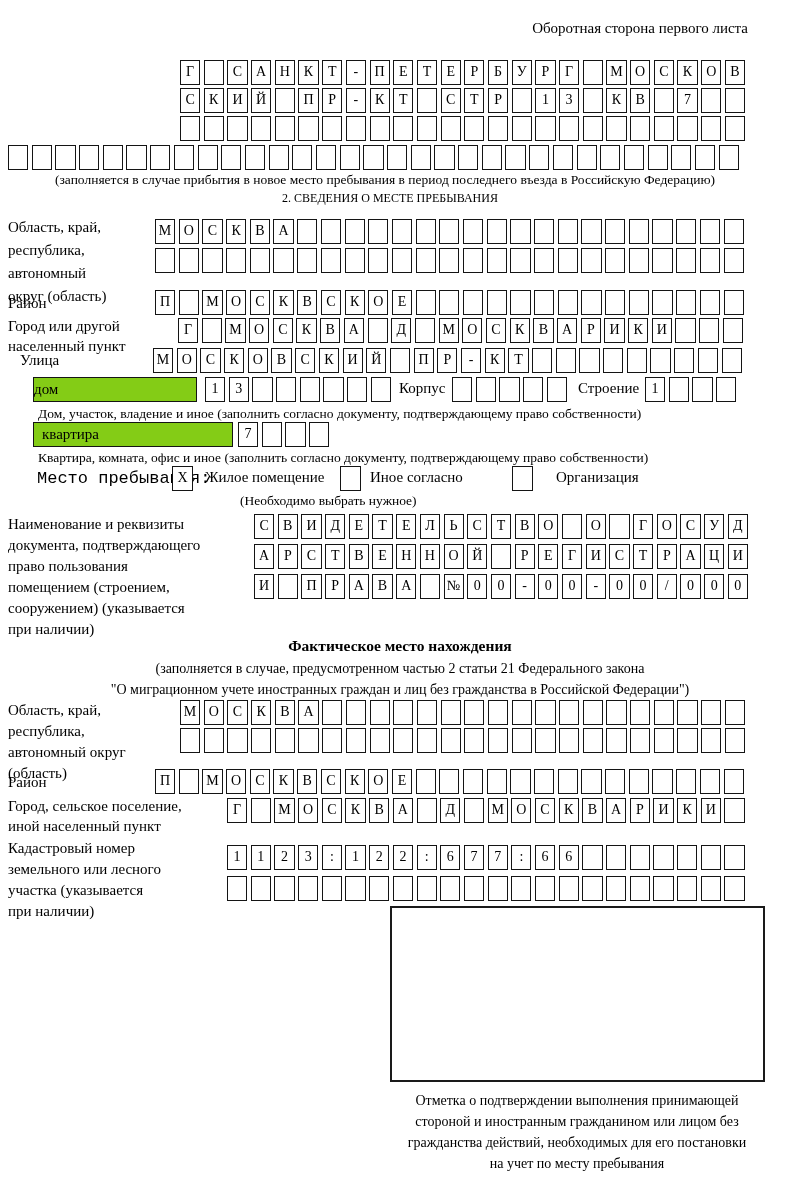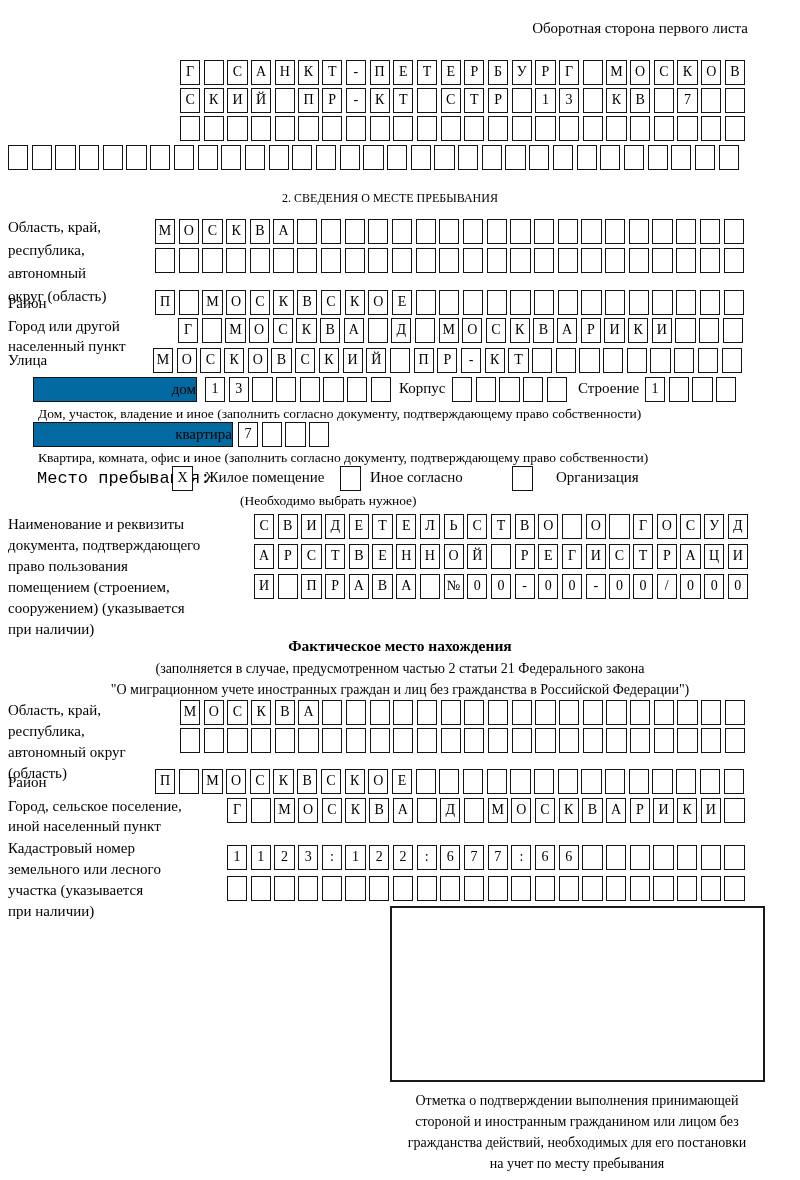--- a/index.html
+++ b/index.html
@@ -13,21 +13,21 @@
   .hdr{font-size:12px;font-weight:normal;}
   .hdr2{font-size:15.5px;font-weight:bold;}
   .boxrow{position:absolute;display:flex;gap:3.5px;}
   .cell{
     display:inline-block;box-sizing:border-box;width:20.2px;height:25px;
     border:1.6px solid #141414;font-size:14px;line-height:21px;text-align:center;
     background:#fff;flex:0 0 auto;
   }
   .widebox{
     position:absolute;box-sizing:border-box;border:1.6px solid #141414;height:25px;
-    font-size:15px;text-align:right;line-height:22px;background:#0369a1;
+    font-size:15px;text-align:left;line-height:22px;background:#84cc16;
   }
   .ckbox{
     position:absolute;box-sizing:border-box;width:21px;height:25px;
     border:1.6px solid #141414;font-size:14px;line-height:21px;text-align:center;background:#fff;
   }
   .stamp{position:absolute;box-sizing:border-box;border:2px solid #1a1a1a;background:#fff;}
   .ctr{text-align:center;}
 </style>
 </head>
 <body>
@@ -140,20 +140,21 @@
       <span class="cell"></span>
       <span class="cell"></span>
       <span class="cell"></span>
       <span class="cell"></span>
       <span class="cell"></span>
       <span class="cell"></span>
       <span class="cell"></span>
       <span class="cell"></span>
       <span class="cell"></span>
     </div>
+  <div class="abs cap ctr" style="left:0;top:172px;width:770px;">(заполняется в случае прибытия в новое место пребывания в период последнего въезда в Российскую Федерацию)</div>
 
   <div class="abs hdr ctr" style="left:0;top:191px;width:780px;">2. СВЕДЕНИЯ О МЕСТЕ ПРЕБЫВАНИЯ</div>
 
   <div class="abs lbl" style="left:8px;top:216px;width:150px;line-height:23px;">Область, край,
 республика,
 автономный
 округ (область)</div>
   <div class="boxrow" style="left:155px;top:219px;">
       <span class="cell">М</span>
       <span class="cell">О</span>
@@ -260,21 +261,21 @@
       <span class="cell">А</span>
       <span class="cell">Р</span>
       <span class="cell">И</span>
       <span class="cell">К</span>
       <span class="cell">И</span>
       <span class="cell"></span>
       <span class="cell"></span>
       <span class="cell"></span>
     </div>
 
-  <div class="abs lbl" style="left:8px;top:350px;text-align:right;">Улица</div>
+  <div class="abs lbl" style="left:20px;top:350px;text-align:right;">Улица</div>
   <div class="boxrow" style="left:153px;top:348px;">
       <span class="cell">М</span>
       <span class="cell">О</span>
       <span class="cell">С</span>
       <span class="cell">К</span>
       <span class="cell">О</span>
       <span class="cell">В</span>
       <span class="cell">С</span>
       <span class="cell">К</span>
       <span class="cell">И</span>

